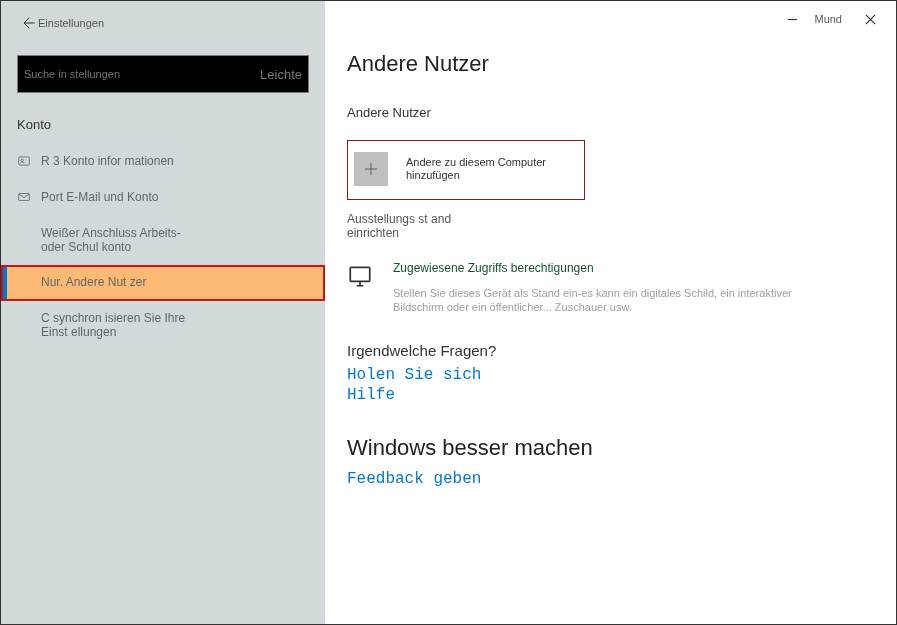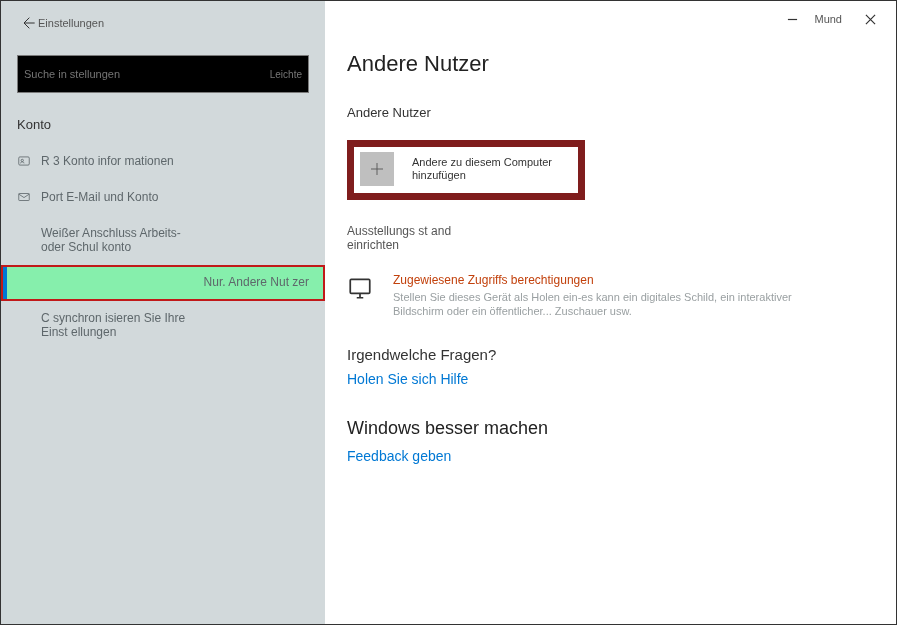--- a/index.html
+++ b/index.html
@@ -12,62 +12,62 @@
 .back-arrow { width:18px; height:18px; display:flex; align-items:center; justify-content:center; cursor:pointer; color:#333; }
 .back-arrow svg { width:16px; height:16px; stroke:#333; stroke-width:1.5; fill:none; }
 .settings-title { font-size:11px; color:#555; line-height:1.1; max-width:60px; }
 
 .user-block { display:flex; align-items:center; padding:10px 16px 6px 16px; gap:6px; }
 .user-label { font-size:12px; color:#6a7478; line-height:1.1; max-width:80px; }
 .user-icon svg { width:14px; height:14px; stroke:#5a6266; fill:none; stroke-width:1.4; }
 
 .search-box { margin:10px 16px 0 16px; border:1.5px solid #7a7a7a; height:38px; background:#000000; display:flex; align-items:center; padding:0 6px; position:relative; }
 .search-box input { flex:1; border:none; background:transparent; font-size:11px; color:#6a7478; outline:none; }
-.search-hint { font-size:10px; color:#777; margin-left:4px; }
+.search-hint { font-size:13px; color:#777; margin-left:4px; }
 
 .section-head { font-size:13px; color:#333; padding:24px 16px 12px 16px; }
 
 .nav { display:flex; flex-direction:column; }
 .nav-item { display:flex; align-items:flex-start; padding:10px 16px; gap:8px; font-size:12px; color:#5e676b; line-height:1.2; cursor:pointer; position:relative; }
 .nav-item .icon { width:16px; height:16px; flex-shrink:0; }
 .nav-item .icon svg { width:14px; height:14px; stroke:#5e676b; fill:none; stroke-width:1.4; }
 .nav-item .label { max-width:160px; }
-.nav-item.selected { background:#86efac;justify-content:space-between; }
+.nav-item.selected { background:#fdba74; }
 .nav-item.selected::before { content:""; position:absolute; left:0; top:0; bottom:0; width:4px; background:#0078d4; }
 .nav-item.highlighted { border:2.5px solid #c11919; padding:8px 14px; }
 
 
 .main { flex:1; background:#fff; position:relative; }
-.titlebar { position:absolute; top:0; right:0; display:flex; align-items:center; height:36px; padding-right:8px; gap:4px; }
+.titlebar { position:absolute; top:0; right:8px; display:flex; align-items:center; height:36px; gap:4px; }
 .win-label { font-size:11px; color:#555; line-height:1.1; max-width:34px; text-align:center; margin-right:6px; }
 .title-btn { width:36px; height:28px; display:flex; align-items:center; justify-content:center; cursor:pointer; }
 .title-btn svg { width:11px; height:11px; stroke:#333; stroke-width:1.3; fill:none; }
 
 .content { padding:50px 22px 20px 22px; }
 h1.page-title { font-size:22px; font-weight:400; color:#222; margin-bottom:28px; }
 h2.subhead { font-size:13px; font-weight:400; color:#333; margin-bottom:20px; }
 
-.add-user-box { border:7px solid #7f1d1d; padding:4px 12px 6px 6px; display:flex; align-items:center; gap:18px; width:238px; height:60px; margin-bottom:24px; cursor:pointer; }
+.add-user-box { border:1px solid #7f1d1d; padding:4px 12px 6px 6px; display:flex; align-items:center; gap:18px; width:238px; height:60px; margin-bottom:12px; cursor:pointer; }
 .plus-box { width:34px; height:34px; background:#bfbfbf; display:flex; align-items:center; justify-content:center; flex-shrink:0; }
 .plus-box svg { width:18px; height:18px; stroke:#555; stroke-width:1.2; fill:none; }
 .add-user-text { font-size:11px; color:#333; line-height:1.2; max-width:160px; }
 
 .kiosk-head { font-size:12px; color:#555; line-height:1.2; max-width:110px; margin-bottom:20px; }
 
 .kiosk-block { display:flex; gap:16px; margin-bottom:28px; cursor:pointer; }
 .kiosk-icon { width:30px; flex-shrink:0; padding-top:2px; }
 .kiosk-icon svg { width:26px; height:26px; stroke:#333; fill:none; stroke-width:1.6; }
-.kiosk-text .kt-title { font-size:12px; color:#c2410c; margin-bottom:3px; }
+.kiosk-text .kt-title { font-size:12px; color:#14532d; margin-bottom:11px; }
 .kiosk-text .kt-desc { font-size:11px; color:#9aa0a2; line-height:1.3; max-width:420px; }
 
 .question-block { margin-bottom:30px; }
 .q-head { font-size:15px; color:#333; line-height:1.2; max-width:150px; margin-bottom:6px; }
-a.link, .link { color:#0078d4; font-size:14px; line-height:1.2; text-decoration:none; cursor:pointer; display:inline-block; max-width:150px; }
+a.link, .link { color:#0078d4; font-size:16px; line-height:1.2; text-decoration:none; cursor:pointer; display:inline-block; max-width:150px;font-family:Liberation Mono, monospace; }
 
-h2.better { font-size:18px; font-weight:400; color:#222; margin-bottom:8px; }
+h2.better { font-size:22px; font-weight:400; color:#222; margin-bottom:8px; }
 
 </style>
 </head>
 <body>
 
 <div class="window">
   <aside class="sidebar">
     <div class="topbar">
       <span class="back-arrow">
         <svg viewBox="0 0 24 24">
@@ -148,21 +148,21 @@
 
       <div class="kiosk-block">
         <span class="kiosk-icon">
           <svg viewBox="0 0 24 24">
               <rect x="3" y="4" width="18" height="13" rx="1"></rect>
               <path d="M9 21h6M12 17v4"></path>
             </svg>
         </span>
         <span class="kiosk-text">
           <div class="kt-title">Zugewiesene Zugriffs berechtigungen</div>
-          <div class="kt-desc">Stellen Sie dieses Gerät als Holen ein-es kann ein digitales Schild, ein interaktiver Bildschirm oder ein öffentlicher... Zuschauer usw.</div>
+          <div class="kt-desc">Stellen Sie dieses Gerät als Stand ein-es kann ein digitales Schild, ein interaktiver Bildschirm oder ein öffentlicher... Zuschauer usw.</div>
         </span>
       </div>
 
       <div class="question-block">
         <div class="q-head">Irgendwelche Fragen?</div>
         <a class="link">Holen Sie sich Hilfe</a>
       </div>
 
       <h2 class="better">Windows besser machen</h2>
       <a class="link">Feedback geben</a>

